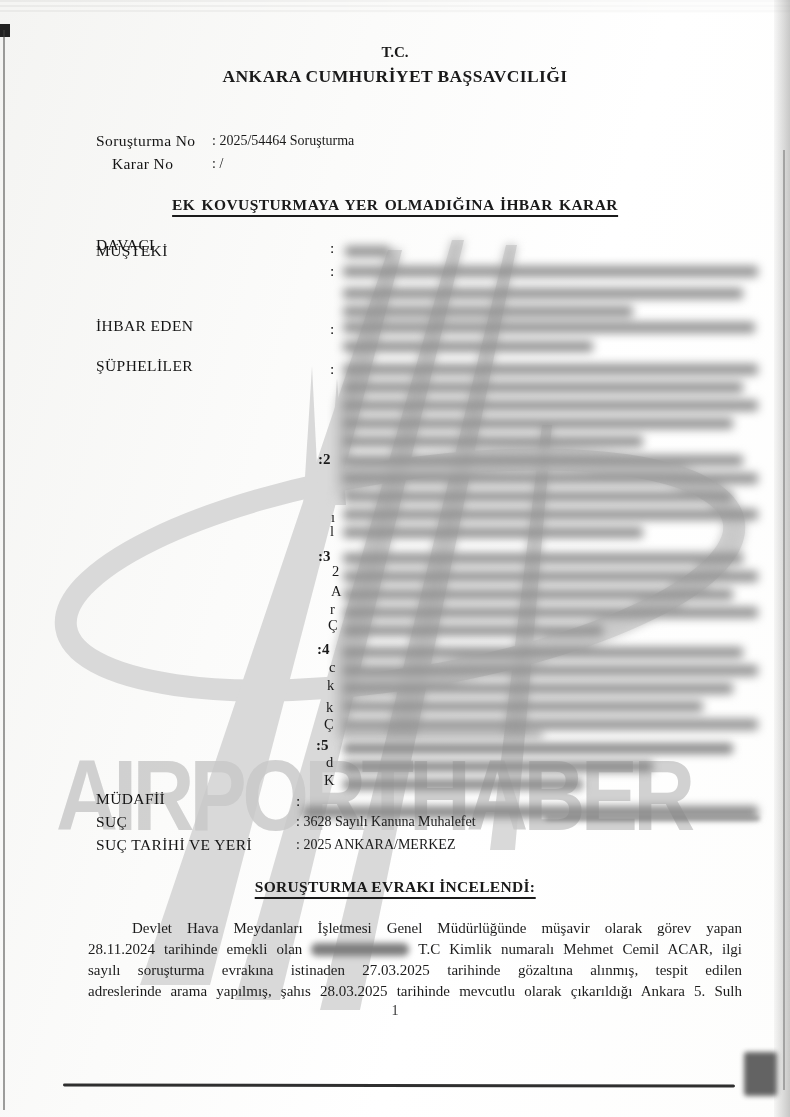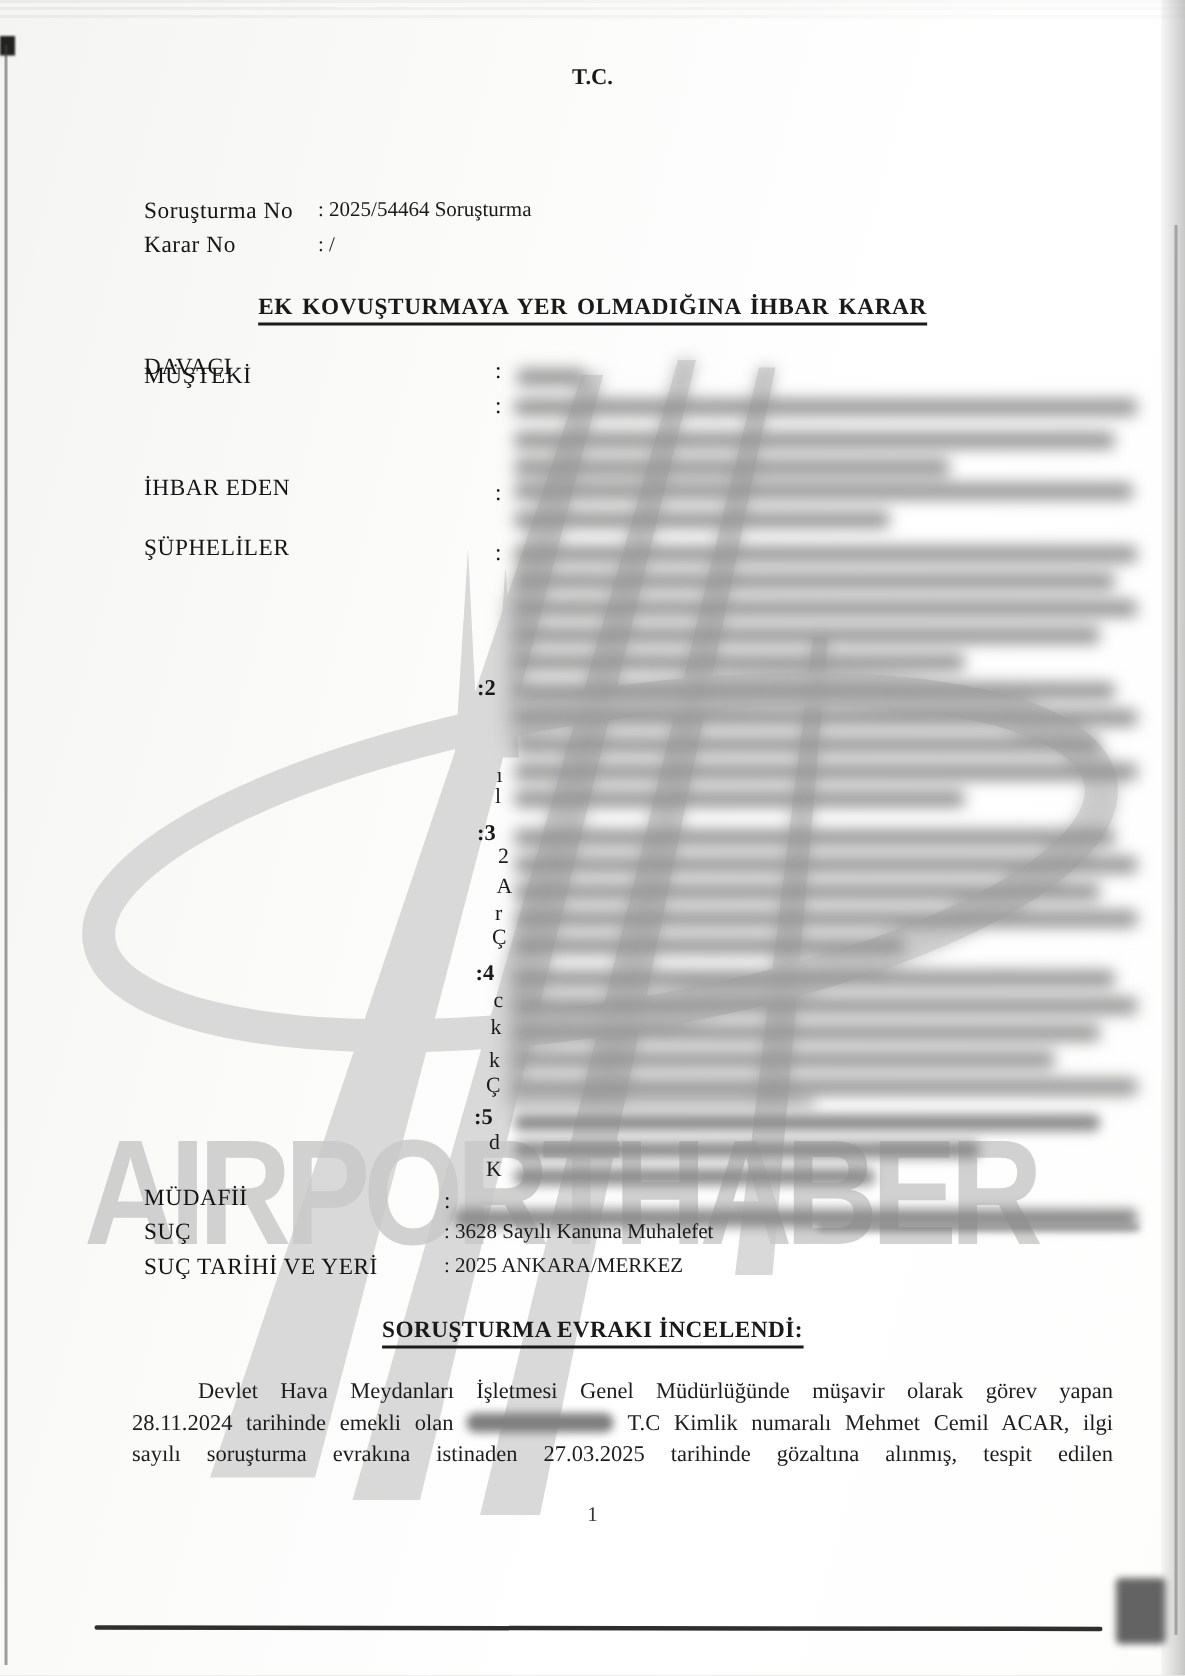--- a/index.html
+++ b/index.html
@@ -129,24 +129,25 @@
   </div>
 
   <div class="rl-solo" style="left:343px;top:743px;width:390px"></div>
   <div class="rl-solo" style="left:343px;top:761px;width:310px"></div>
   <div class="rl-solo" style="left:343px;top:779px;width:240px"></div>
   <div class="rl-solo" style="left:303px;top:806px;width:455px;height:12px"></div>
   <div class="rl-faint" style="left:545px;top:816px;width:215px"></div>
   <div class="abs corner-blob"></div>
 
   <div class="txt center hdr hdr-1" style="top:44px">T.C.</div>
+  <div class="txt center hdr hdr-2" style="top:66px">ANKARA CUMHURİYET BAŞSAVCILIĞI</div>
 
   <div class="txt lbl" style="left:96px;top:132px">Soruşturma No</div>
   <div class="txt val" style="left:212px;top:133px">: 2025/54464 Soruşturma</div>
-  <div class="txt lbl" style="left:96px;top:155px">Karar No</div>
+  <div class="txt lbl" style="left:112px;top:155px">Karar No</div>
   <div class="txt val" style="left:212px;top:156px">: /</div>
 
   <div class="txt center" style="top:196px"><span class="doc-title">EK  KOVUŞTURMAYA YER OLMADIĞINA İHBAR KARAR</span></div>
 
   <div class="txt lbl" style="left:96px;top:236px">DAVACI</div>
   <div class="txt lbl" style="left:330px;top:239px">:</div>
   <div class="txt lbl" style="left:96px;top:242px">MÜŞTEKİ</div>
   <div class="txt lbl" style="left:330px;top:262px">:</div>
   <div class="txt lbl" style="left:96px;top:317px">İHBAR EDEN</div>
   <div class="txt lbl" style="left:330px;top:320px">:</div>
@@ -177,19 +178,20 @@
   <div class="txt val" style="left:296px;top:814px">: 3628 Sayılı Kanuna Muhalefet</div>
   <div class="txt lbl" style="left:96px;top:836px">SUÇ TARİHİ VE YERİ</div>
   <div class="txt val" style="left:296px;top:837px">: 2025 ANKARA/MERKEZ</div>
 
   <div class="txt center" style="top:878px"><span class="section-h">SORUŞTURMA EVRAKI İNCELENDİ:</span></div>
 
   <div class="abs para">
     <div class="line first">Devlet Hava Meydanları İşletmesi Genel Müdürlüğünde müşavir olarak görev yapan</div>
     <div class="line"><span>28.11.2024 tarihinde emekli olan</span> <span class="redact-inline"></span> <span>T.C Kimlik numaralı Mehmet Cemil ACAR, ilgi</span></div>
     <div class="line">sayılı soruşturma evrakına istinaden 27.03.2025 tarihinde gözaltına alınmış, tespit edilen</div>
+    <div class="line">adreslerinde arama yapılmış, şahıs 28.03.2025 tarihinde mevcutlu olarak çıkarıldığı Ankara 5. Sulh</div>
   </div>
 
   <div class="txt center pagenum" style="top:1003px">1</div>
 
   <div class="abs bottom-rule"></div>
 
 </div>
 
 </body></html>

